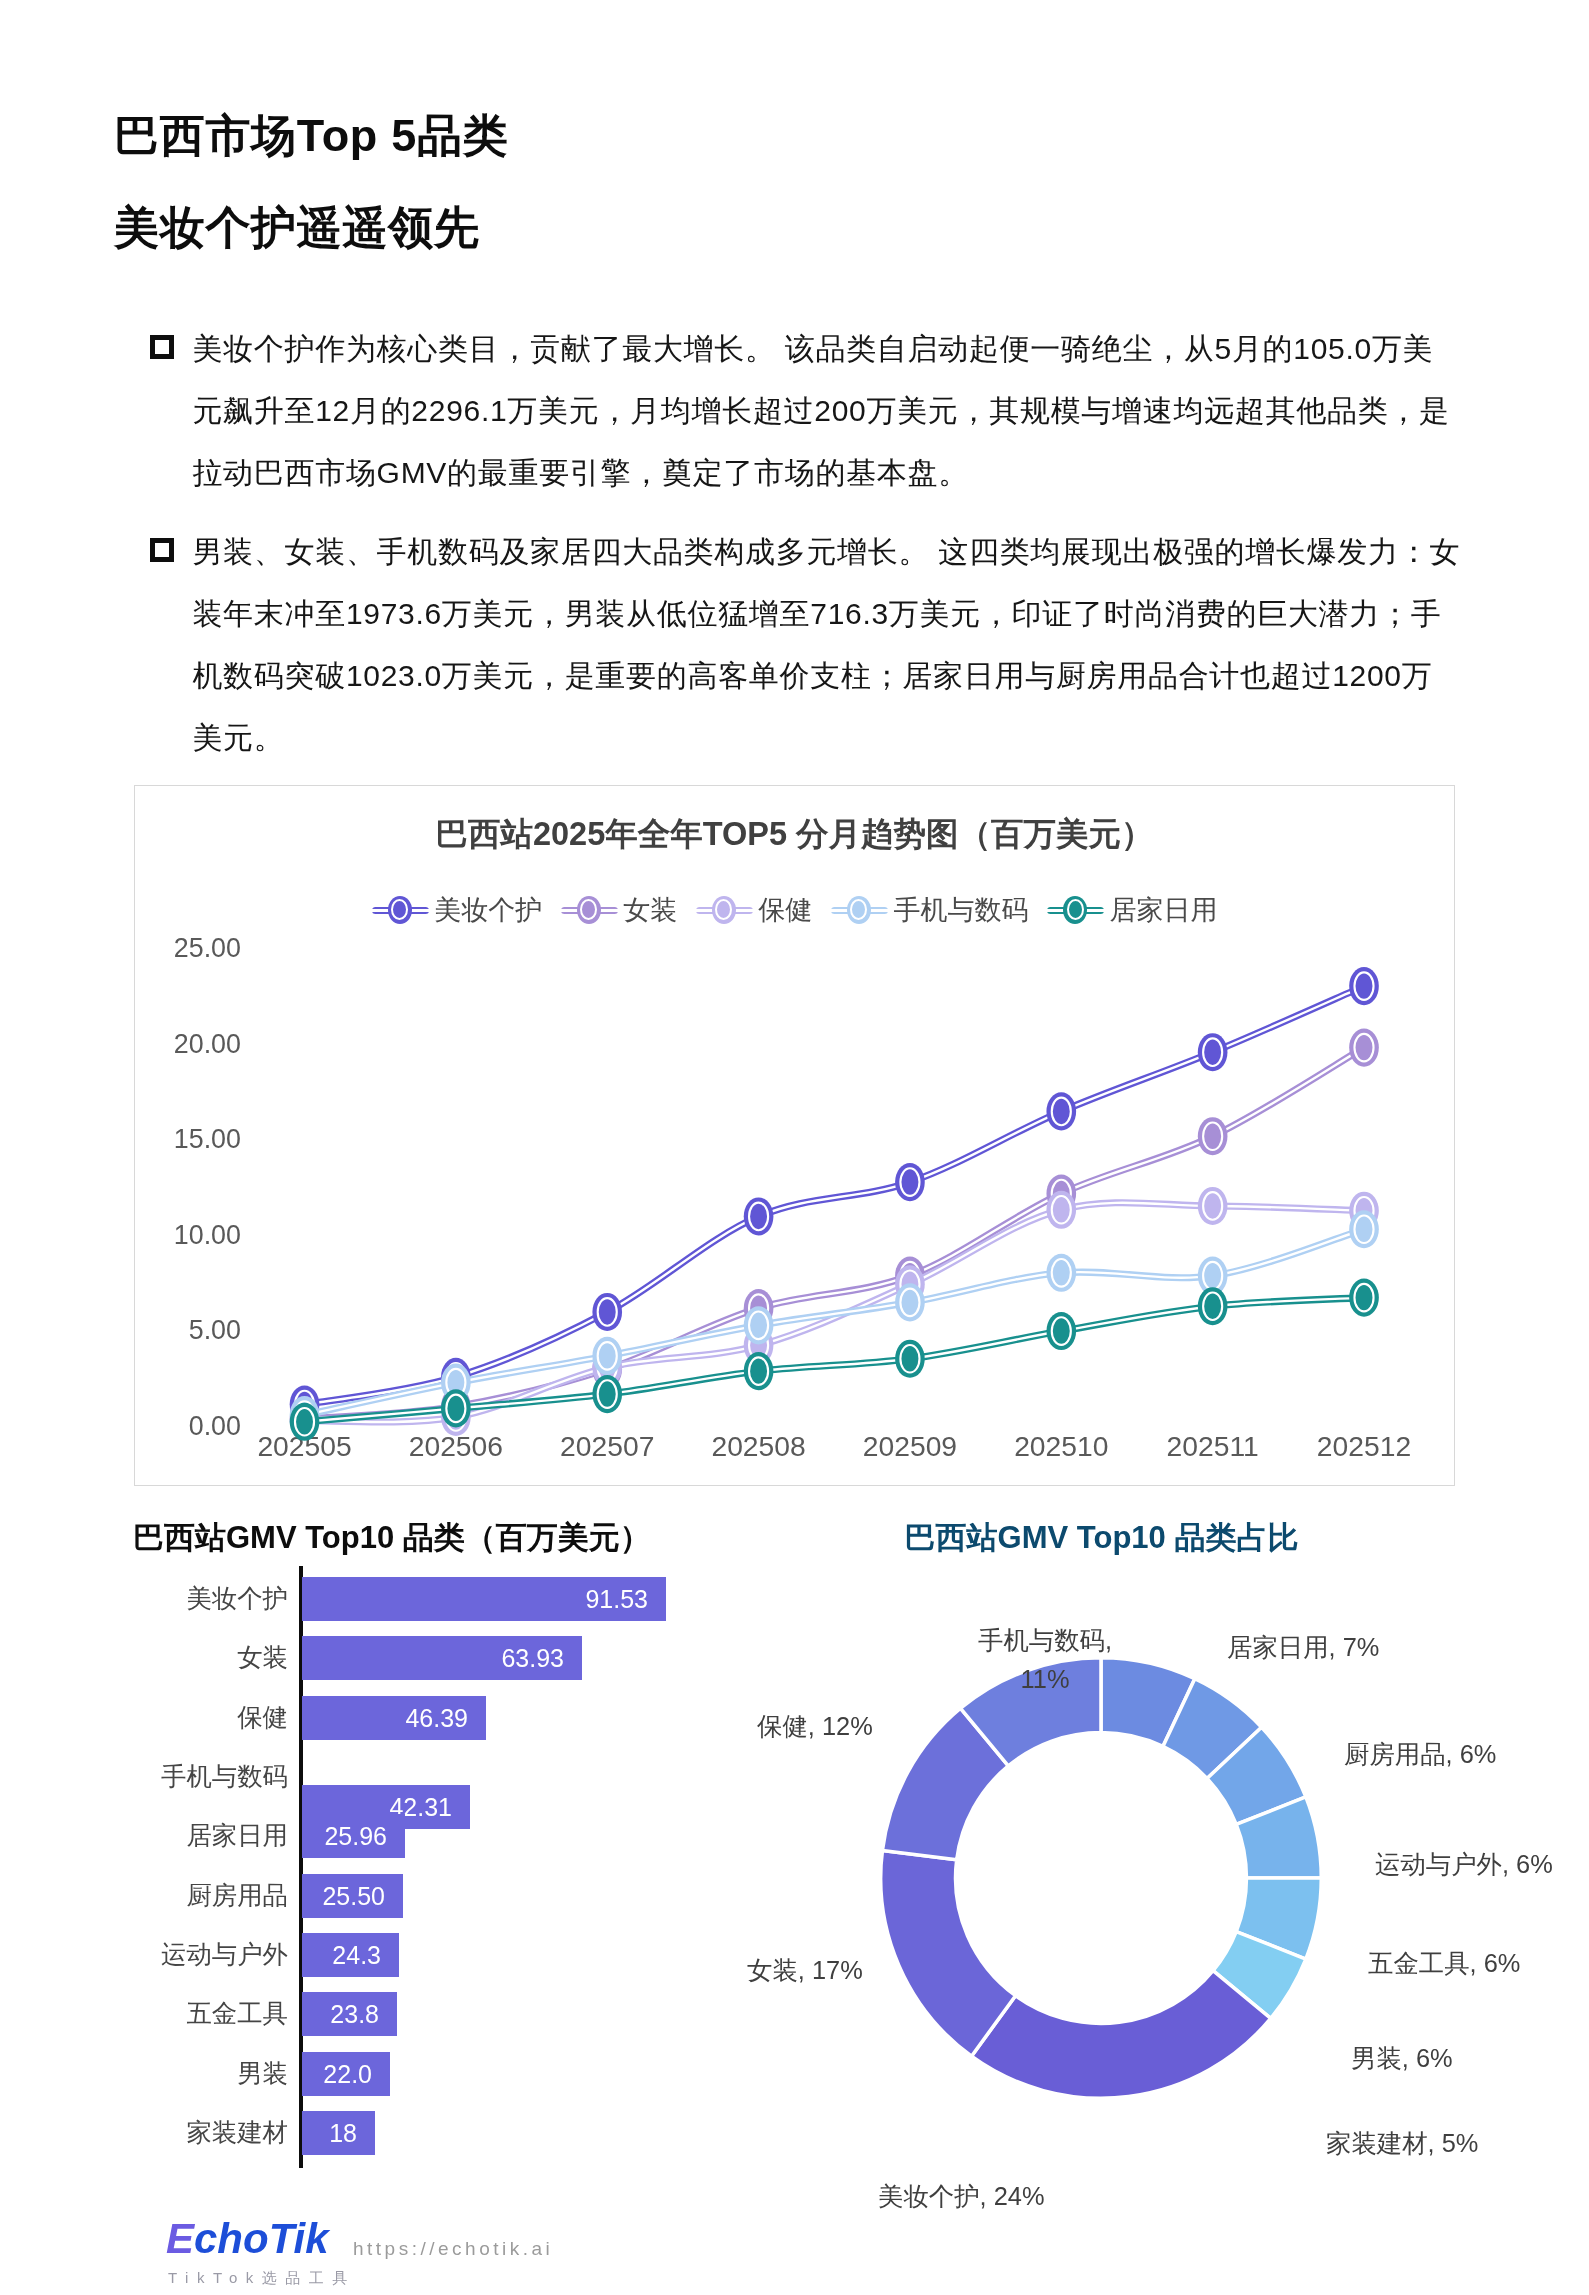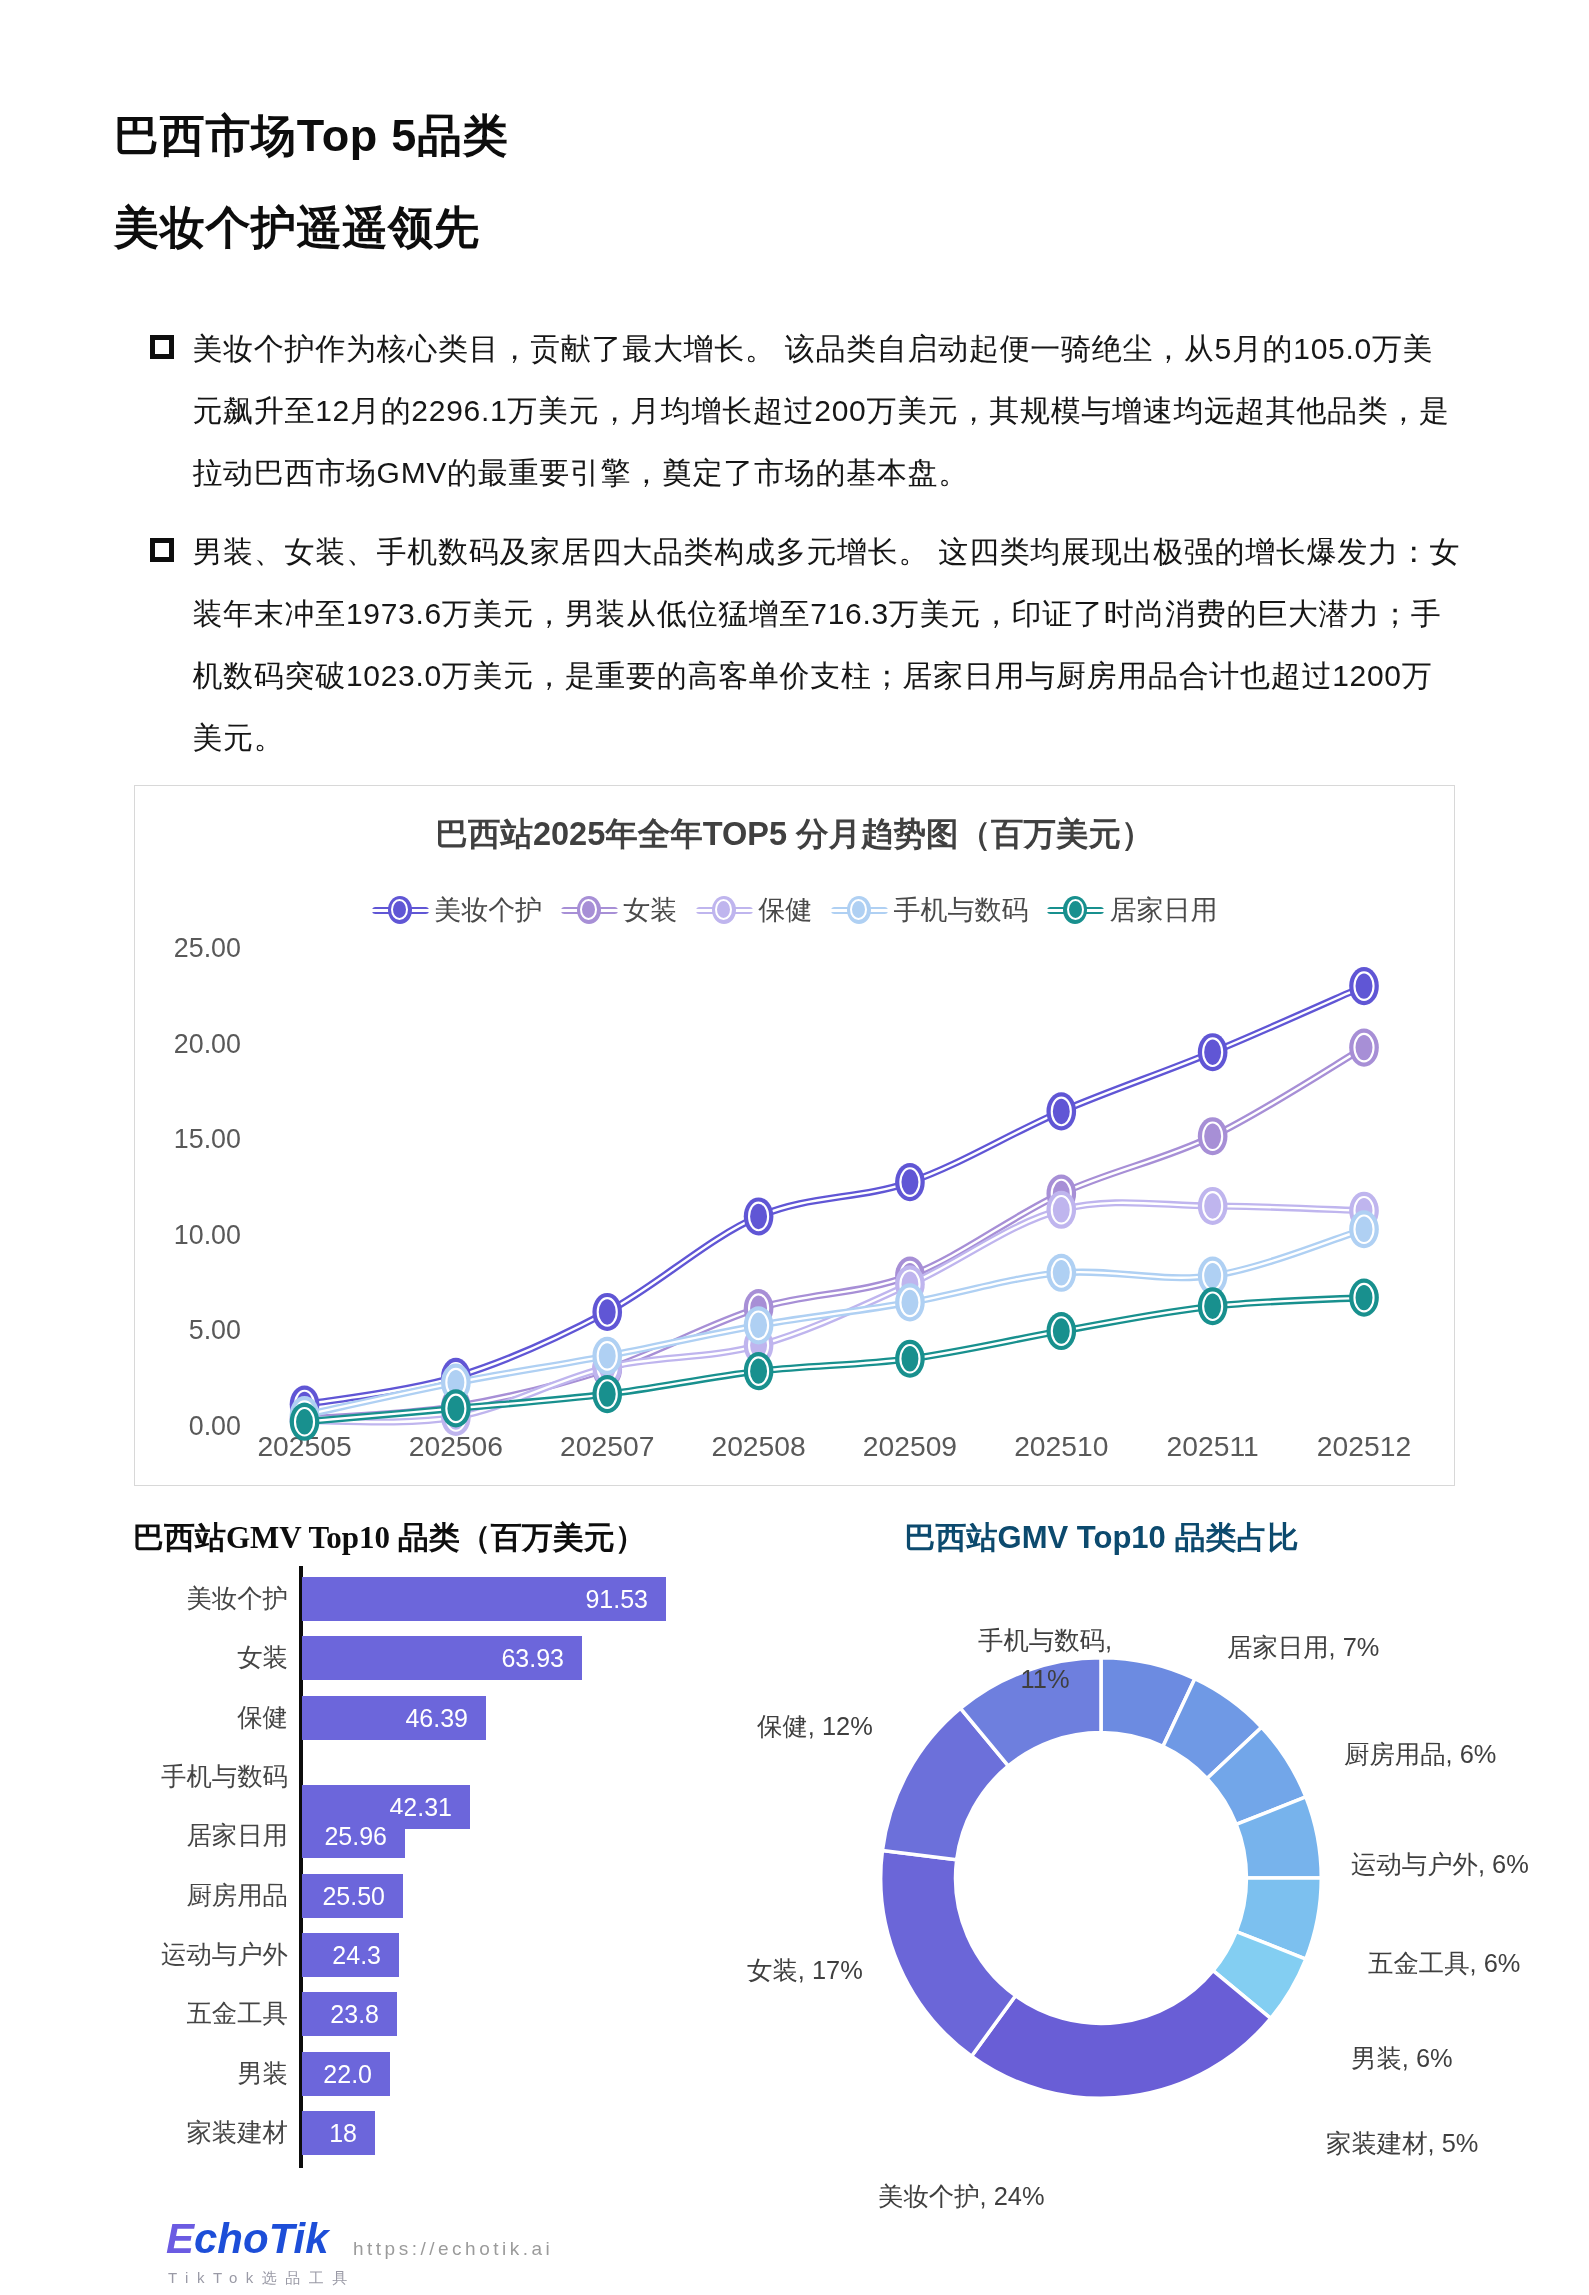--- a/index.html
+++ b/index.html
@@ -28,21 +28,21 @@
   .lg-marker{position:relative;width:57px;height:32.5px;}
   .lg-line{position:absolute;left:0;top:13.4px;width:57px;height:7px;border-radius:3.5px;}
   .lg-circle{position:absolute;left:16.2px;top:2.1px;width:24px;height:28px;border-radius:50%;}
   .lg-circle::after{content:"";position:absolute;inset:3.5px;border:2.1px solid #fff;border-radius:50%;}
   .legend-label{font-size:27px;color:#4a4a4a;}
   .trend-svg{position:absolute;left:0;top:147px;}
   .ytick{font-size:38px;fill:#595959;}
   .xtick{font-size:40px;fill:#595959;}
 
   
-  .bar-title{position:absolute;left:133px;top:1517px;font-size:31px;font-weight:700;color:#0d0d0d;font-family:Liberation Serif, serif;}
+  .bar-title{position:absolute;left:133px;top:1517px;font-size:31px;font-weight:700;color:#0d0d0d;}
   .pie-title{position:absolute;left:713px;top:1517px;width:777px;text-align:center;
              font-size:31px;font-weight:700;color:#0c4a6e;}
 
   
   .bar-chart{position:absolute;left:127px;top:1569px;width:629px;height:598px;}
   .bar-axis{position:absolute;left:172px;top:-2.8px;width:3.5px;height:602px;background:#0d0d0d;}
   .bar-row{position:absolute;left:0;width:100%;height:59px;}
   .bar-cat{position:absolute;left:0;top:0;width:161px;height:59px;line-height:59px;
            text-align:right;font-size:25.4px;color:#454545;white-space:nowrap;}
   .bar{position:absolute;left:175px;top:7.8px;height:44px;background:#6C66DB;overflow:hidden;}
@@ -309,21 +309,21 @@
         <path d="M570.4001317460463,528.876284801591 A312,312 0 0 1 146.61100128474843,582.4133022449837 L208.91623802775055,496.6575008412392 A206,206 0 0 0 488.72572801181263,461.30934188823005 Z" fill="#695ED6" stroke="#ffffff" stroke-width="5" stroke-linejoin="round"></path>
         <path d="M146.61100128474843,582.4133022449837 A312,312 0 0 1 20.460213189882893,290.8960311279371 L125.62437152921757,304.1813538857533 A206,206 0 0 0 208.91623802775055,496.6575008412392 Z" fill="#6B66D8" stroke="#ffffff" stroke-width="5" stroke-linejoin="round"></path>
         <path d="M20.460213189882893,290.8960311279371 A312,312 0 0 1 131.12371519840863,89.59986825395393 L198.6906581117698,171.27427198818754 A206,206 0 0 0 125.62437152921757,304.1813538857533 Z" fill="#6C70DA" stroke="#ffffff" stroke-width="5" stroke-linejoin="round"></path>
         <path d="M131.12371519840863,89.59986825395393 A312,312 0 0 1 329.99999999999994,18 L329.99999999999994,124 A206,206 0 0 0 198.6906581117698,171.27427198818754 Z" fill="#6E7FDE" stroke="#ffffff" stroke-width="5" stroke-linejoin="round"></path>
       </svg>
   <div class="pie-label center" style="left:332px;top:120px">手机与数码,</div>
       <div class="pie-label center" style="left:332px;top:159px">11%</div>
       <div class="pie-label" style="left:514px;top:127px">居家日用, 7%</div>
       <div class="pie-label" style="left:44px;top:206px">保健, 12%</div>
       <div class="pie-label" style="left:631px;top:234px">厨房用品, 6%</div>
-      <div class="pie-label" style="left:638px;top:344px">运动与户外, 6%</div>
+      <div class="pie-label" style="left:662px;top:344px">运动与户外, 6%</div>
       <div class="pie-label" style="left:34px;top:450px">女装, 17%</div>
       <div class="pie-label" style="left:655px;top:443px">五金工具, 6%</div>
       <div class="pie-label" style="left:638px;top:538px">男装, 6%</div>
       <div class="pie-label" style="left:613px;top:623px">家装建材, 5%</div>
       <div class="pie-label" style="left:165px;top:676px">美妆个护, 24%</div>
     </div>
 
   <div class="footer-logo"><span class="logo-e">E</span><span class="logo-rest">choTik</span></div>
   <div class="footer-sub">TikTok选品工具</div>
   <div class="footer-url">https://echotik.ai</div>

